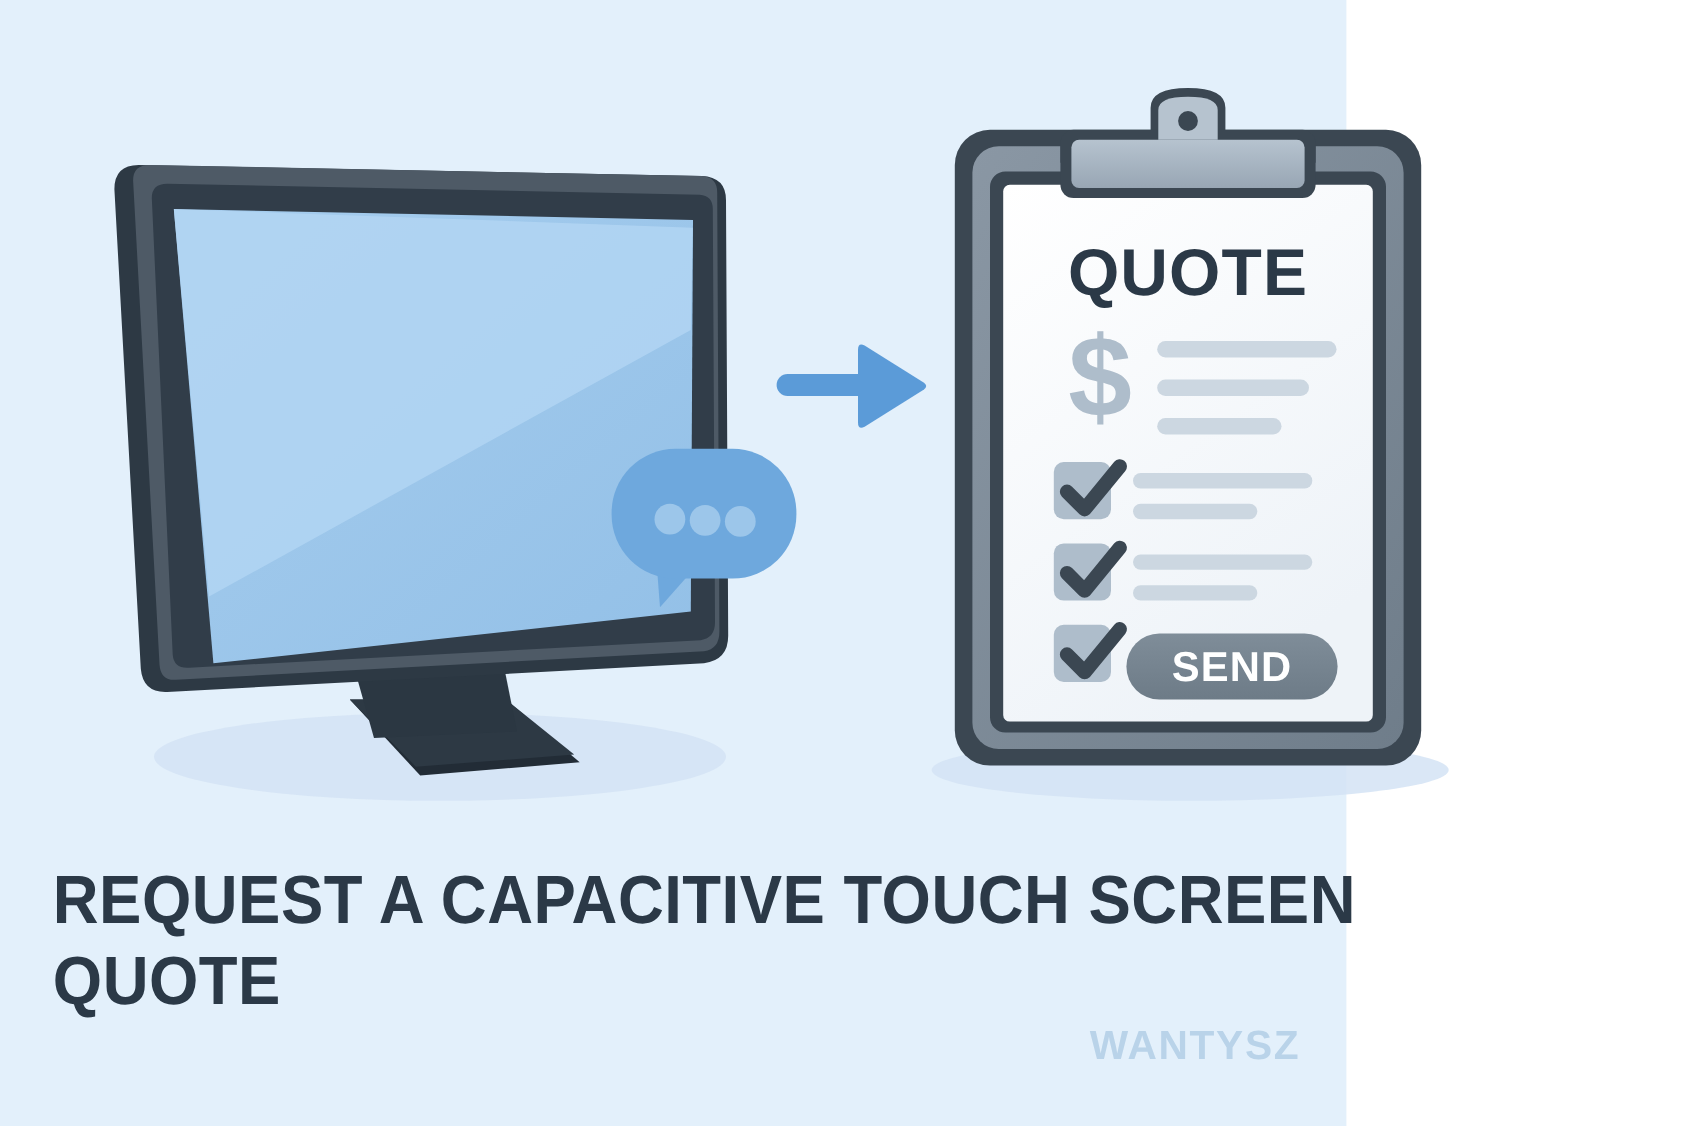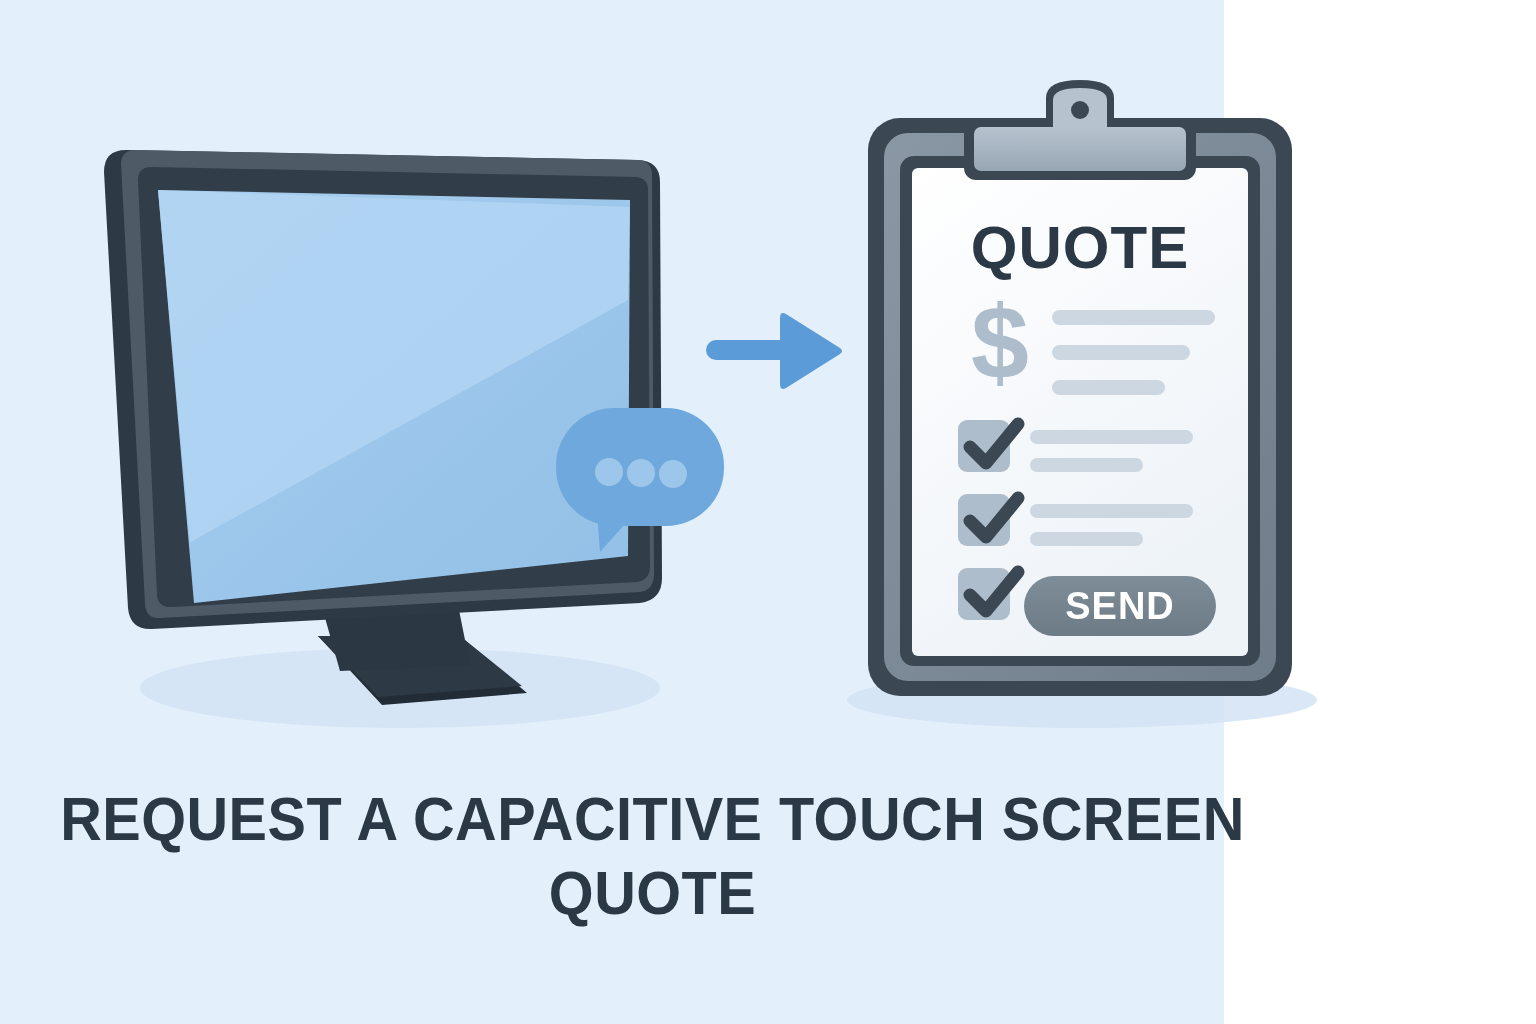--- a/index.html
+++ b/index.html
@@ -10,21 +10,20 @@
     width: 1536px;
     height: 1024px;
     overflow: hidden;
     font-family: "Liberation Sans", sans-serif;
   }
   #stage {
     position: relative;
     width: 1224px;
     height: 1024px;
     background: #e3f0fb;
-    text-align: center;
   }
   #art {
     position: absolute;
     left: 0;
     top: 0;
     width: 1536px;
     height: 1024px;
     display: block;
   }
   .headline {
@@ -179,14 +178,15 @@
 
       <g>
         <rect x="1024" y="576" width="192" height="60" rx="30" ry="30" fill="url(#sendGrad)"></rect>
         <text x="1120" y="619" text-anchor="middle" font-family="Liberation Sans, sans-serif" font-size="38" font-weight="bold" fill="#ffffff" letter-spacing="1">SEND</text>
       </g>
     </g>
   </svg>
 
   <div class="headline">REQUEST A CAPACITIVE TOUCH SCREEN
 QUOTE</div>
+  <div class="watermark">WANTYSZ</div>
 
 </div>
 
 </body></html>

